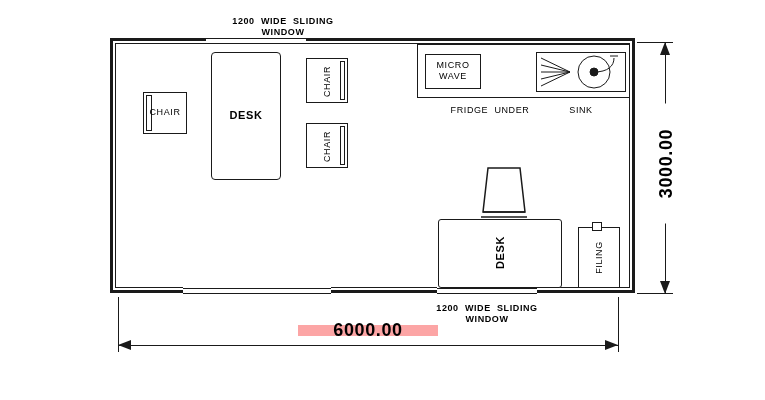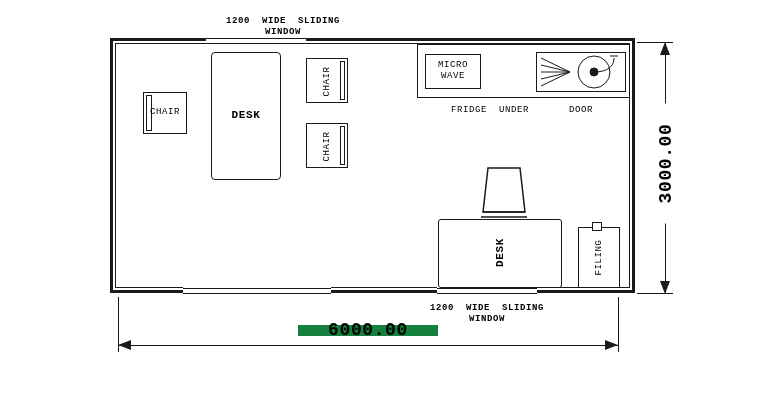--- a/index.html
+++ b/index.html
@@ -1,17 +1,17 @@
 <!DOCTYPE html>
 <html><head>
 <meta charset="utf-8">
 <style>
   html,body{margin:0;padding:0;background:#ffffff;}
   body{width:765px;height:400px;overflow:hidden;font-family:"Liberation Sans",sans-serif;}
-  #plan{position:relative;width:765px;height:400px;font-family:Liberation Mono, monospace;}
+  #plan{position:relative;width:765px;height:400px;}
 
   .lbl{position:absolute;font-size:9px;letter-spacing:.6px;color:#000;white-space:pre;text-align:center;line-height:11px;}
   .lbl.b{font-weight:bold;}
 
   
   .wall-outer{position:absolute;left:110px;top:38px;width:525px;height:255px;border:3px solid #1a1a1a;box-sizing:border-box;background:#fff;}
   .wall-inner{position:absolute;left:115px;top:43px;width:515px;height:245px;border:1px solid #1a1a1a;box-sizing:border-box;}
 
   
   .opening{position:absolute;background:#fff;}
@@ -81,21 +81,21 @@
       <line x1="5" y1="13" x2="34" y2="20"></line>
       <line x1="5" y1="20" x2="34" y2="20"></line>
       <line x1="5" y1="27" x2="34" y2="20"></line>
       <line x1="5" y1="34" x2="34" y2="20"></line>
       <circle cx="58" cy="20" r="16"></circle>
       <circle cx="58" cy="20" r="4" fill="#1a1a1a"></circle>
       <path d="M58 20 C 72 20, 78 14, 78 6"></path>
       <line x1="74" y1="4" x2="82" y2="4"></line>
     </g>
   </svg>
-  <div class="lbl" style="left:536px;top:105px;width:90px;">DOOR</div>
+  <div class="lbl" style="left:536px;top:105px;width:90px;">SINK</div>
 
   <div class="rect" style="left:438px;top:219px;width:124px;height:69px;border-radius:3px;"></div>
   <div class="lbl b rot90" style="left:466px;top:247px;width:68px;font-size:11px;">DESK</div>
 
   <svg style="position:absolute;left:478px;top:164px;" width="52" height="58" viewBox="0 0 52 58">
     <path d="M10 4 L42 4 L47 48 L5 48 Z" fill="#fff" stroke="#1a1a1a" stroke-width="1.5"></path>
     <line x1="5" y1="48" x2="47" y2="48" stroke="#1a1a1a" stroke-width="1.5"></line>
     <line x1="3" y1="53" x2="49" y2="53" stroke="#1a1a1a" stroke-width="1.5"></line>
   </svg>
 
@@ -104,21 +104,21 @@
   <div class="lbl rot90" style="left:571px;top:252px;width:56px;">FILING</div>
 
   <div class="lbl b" style="left:397px;top:303px;width:180px;">1200  WIDE  SLIDING
 WINDOW</div>
 
   <div class="dimline" style="left:118px;top:345px;width:500px;height:1px;"></div>
   <div class="dimline" style="left:118px;top:297px;width:1px;height:55px;"></div>
   <div class="dimline" style="left:618px;top:297px;width:1px;height:55px;"></div>
   <div class="arrow" style="left:118px;top:340px;border-top:5px solid transparent;border-bottom:5px solid transparent;border-right:13px solid #1a1a1a;"></div>
   <div class="arrow" style="left:605px;top:340px;border-top:5px solid transparent;border-bottom:5px solid transparent;border-left:13px solid #1a1a1a;"></div>
-  <div class="lbl b" style="left:298px;top:325px;width:140px;font-size:18px;background:#15803d;">6000.00</div>
+  <div class="lbl b" style="left:298px;top:325px;width:140px;font-size:18px;background:#fca5a5;">6000.00</div>
 
   <div class="dimline" style="left:665px;top:42px;width:1px;height:252px;"></div>
   <div class="dimline" style="left:637px;top:42px;width:36px;height:1px;"></div>
   <div class="dimline" style="left:637px;top:293px;width:36px;height:1px;"></div>
   <div class="arrow" style="left:660px;top:42px;border-left:5px solid transparent;border-right:5px solid transparent;border-bottom:13px solid #1a1a1a;"></div>
   <div class="arrow" style="left:660px;top:281px;border-left:5px solid transparent;border-right:5px solid transparent;border-top:13px solid #1a1a1a;"></div>
   <div class="lbl b rot90" style="left:606px;top:158px;width:120px;font-size:18px;background:#fff;">3000.00</div>
 
 </div>
 

